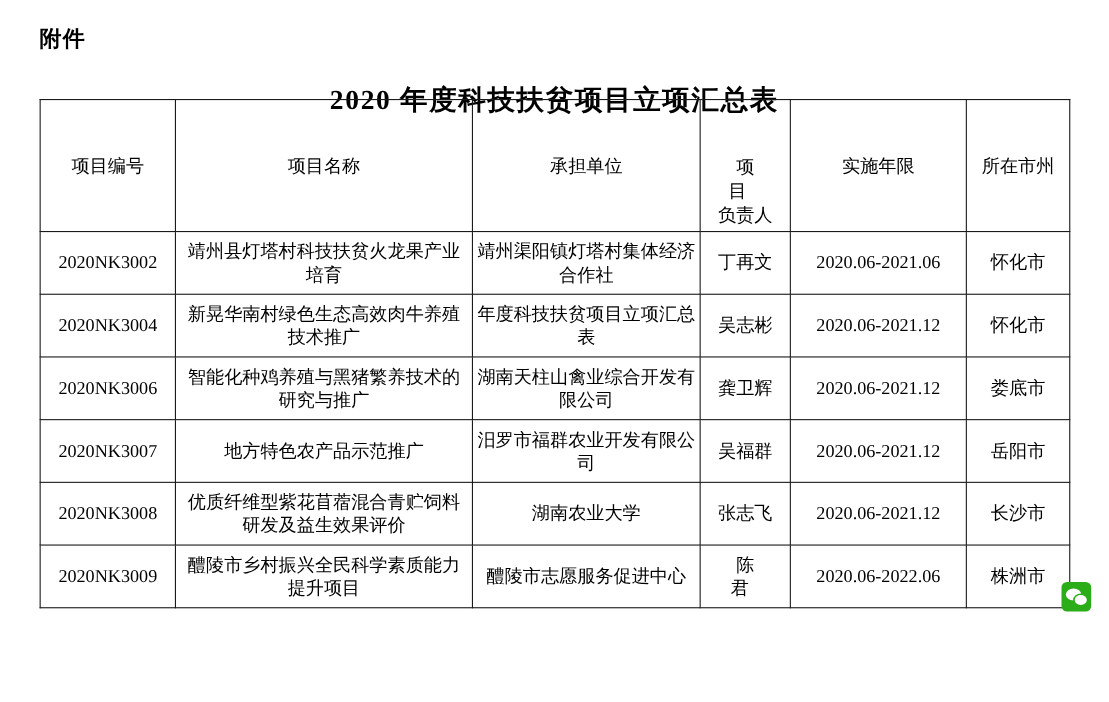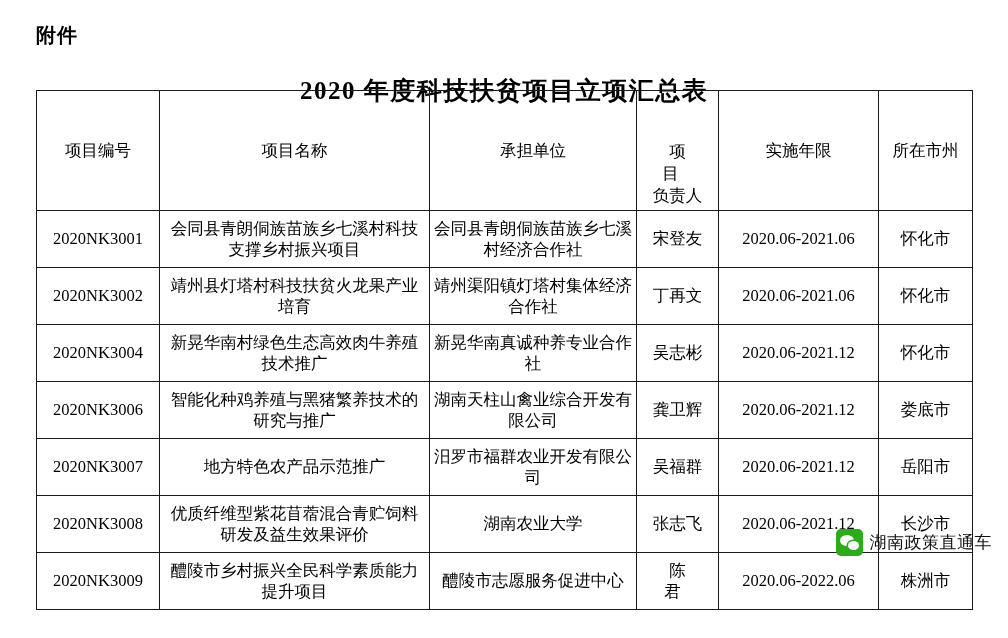--- a/index.html
+++ b/index.html
@@ -159,39 +159,31 @@
         <th class="leader-head">
           <span class="l1">项 目</span>
           <span class="l2">负责人</span>
         </th>
         <th>实施年限</th>
         <th>所在市州</th>
       </tr>
     </thead>
     <tbody>
       <tr>
-        <td>2020NK3001</td>
-        <td>会同县青朗侗族苗族乡七溪村科技支撑乡村振兴项目</td>
-        <td>会同县青朗侗族苗族乡七溪村经济合作社</td>
-        <td>宋登友</td>
-        <td>2020.06-2021.06</td>
-        <td>怀化市</td>
-      </tr>
-      <tr>
         <td>2020NK3002</td>
         <td>靖州县灯塔村科技扶贫火龙果产业培育</td>
         <td>靖州渠阳镇灯塔村集体经济合作社</td>
         <td>丁再文</td>
         <td>2020.06-2021.06</td>
         <td>怀化市</td>
       </tr>
       <tr>
         <td>2020NK3004</td>
         <td>新晃华南村绿色生态高效肉牛养殖技术推广</td>
-        <td>新晃华南真诚种养专业合作社</td>
+        <td>年度科技扶贫项目立项汇总表</td>
         <td>吴志彬</td>
         <td>2020.06-2021.12</td>
         <td>怀化市</td>
       </tr>
       <tr>
         <td>2020NK3006</td>
         <td>智能化种鸡养殖与黑猪繁养技术的研究与推广</td>
         <td>湖南天柱山禽业综合开发有限公司</td>
         <td>龚卫辉</td>
         <td>2020.06-2021.12</td>
@@ -219,16 +211,15 @@
         <td>醴陵市志愿服务促进中心</td>
         <td class="cell-spaced">陈 君</td>
         <td>2020.06-2022.06</td>
         <td>株洲市</td>
       </tr>
     </tbody>
   </table>
 
   <div class="watermark">
     <span class="wm-logo"></span>
-    <span class="wm-text">湖南政策直通车</span>
   </div>
 
 </div>
 
 </body></html>

